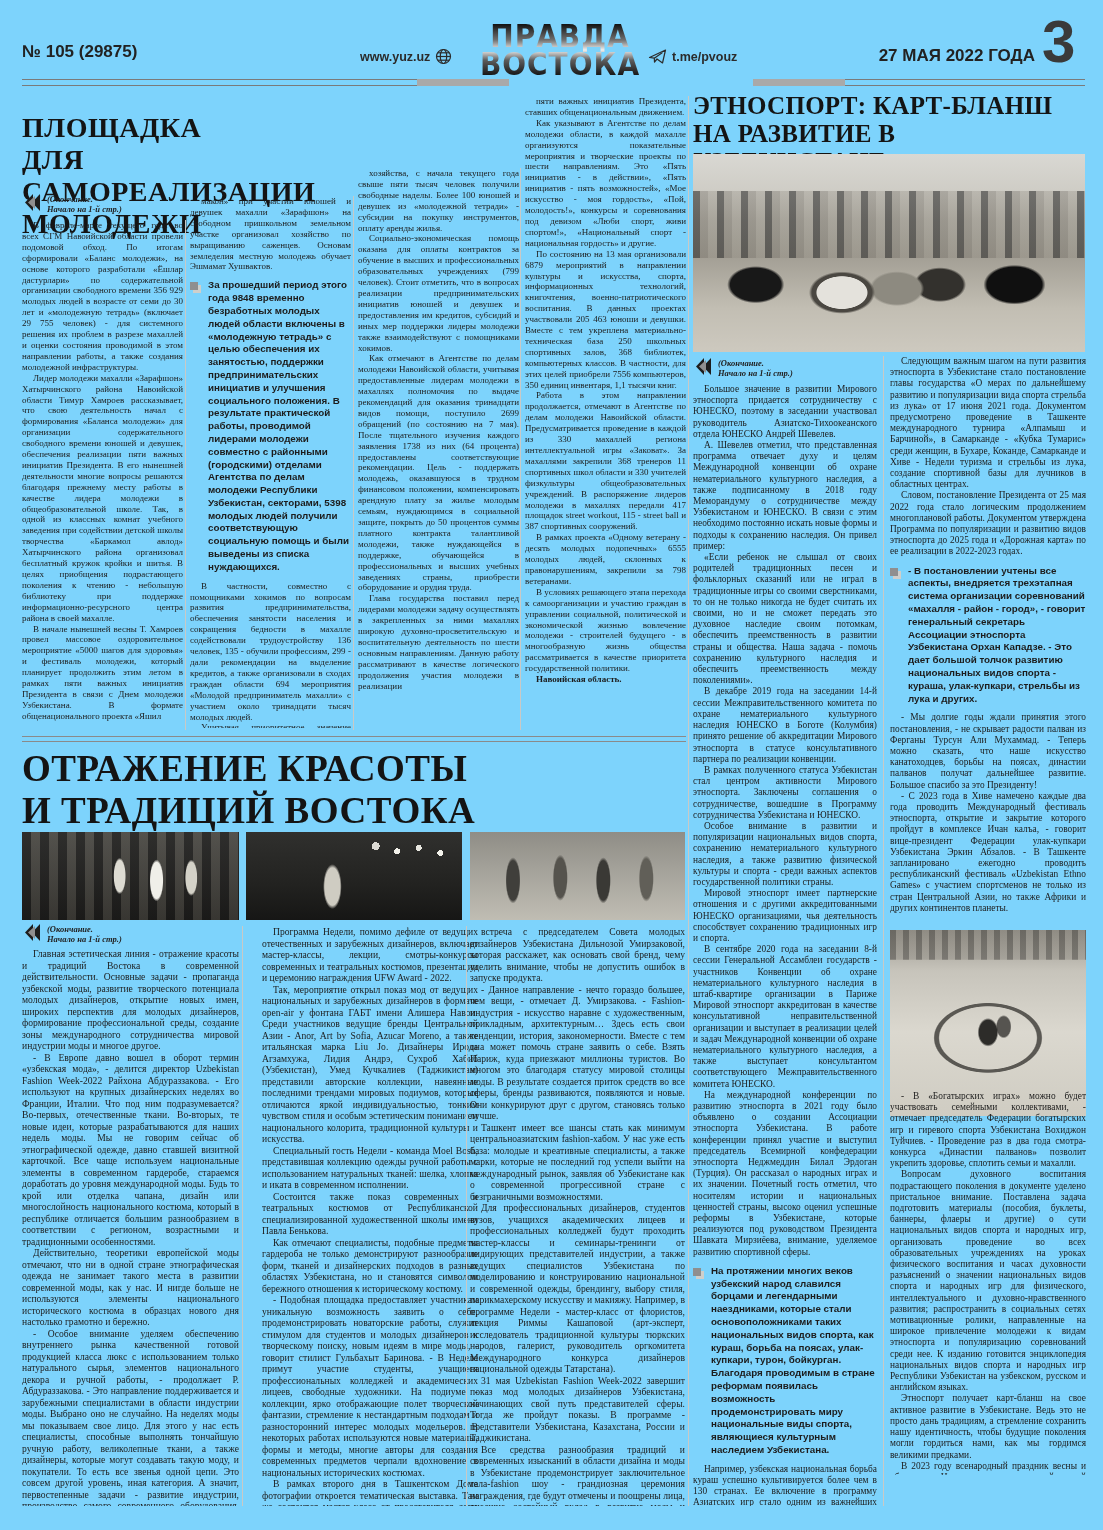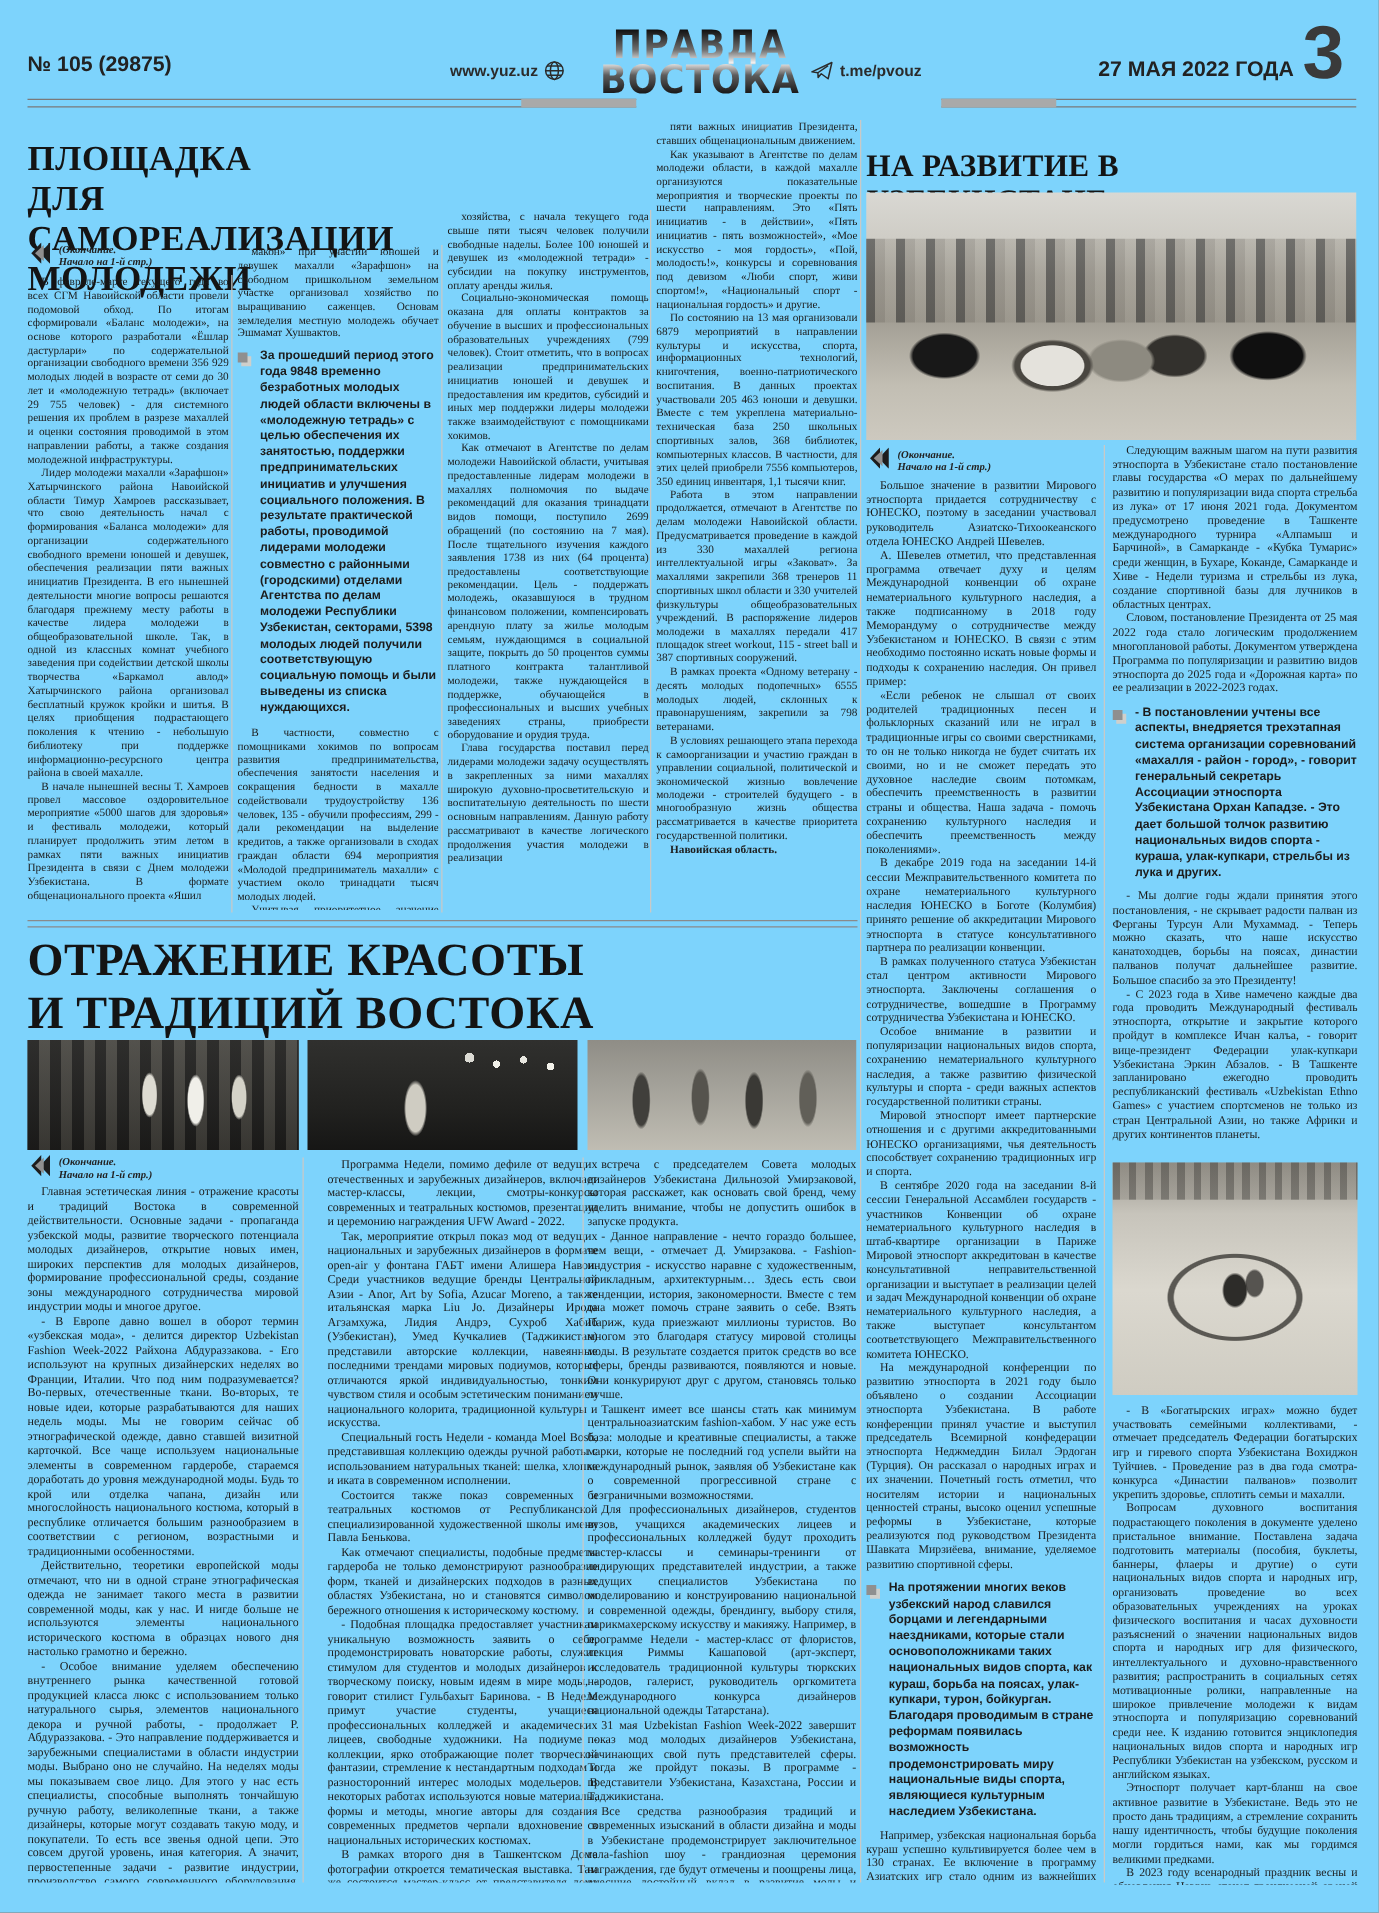--- a/index.html
+++ b/index.html
@@ -233,21 +233,21 @@
       <p>31 мая Uzbekistan Fashion Week-2022 завершит показ мод молодых дизайнеров Узбекистана, начинающих свой путь представителей сферы. Тогда же пройдут показы. В программе - представители Узбекистана, Казахстана, России и Таджикистана.</p>
       <p>Все средства разнообразия традиций и современных изысканий в области дизайна и моды в Узбекистане продемонстрирует заключительное гала-fashion шоу - грандиозная церемония награждения, где будут отмечены и поощрены лица, внесшие достойный вклад в развитие моды и искусства в Узбекистане.</p>
     </div>
 
   <div class="abs vrule" style="left:242px;top:926px;height:580px;"></div>
   <div class="abs vrule" style="left:466px;top:926px;height:580px;"></div>
 
   <div class="abs vrule" style="left:688px;top:96px;height:1410px;"></div>
 
   <div class="abs headline h-a3" style="left:693px;top:92px;width:400px;">
-    <br>
+    <span>ЭТНОСПОРТ: КАРТ-БЛАНШ</span><br>
     <span>НА РАЗВИТИЕ В УЗБЕКИСТАНЕ</span>
   </div>
 
   <div class="photo" id="ph-kupkari" style="left:693px;top:154px;width:392px;height:198px;"></div>
 
   <div class="abs marker" style="left:693px;top:358px;">
     <span>
       <svg width="19" height="17" viewBox="0 0 19 17">
         <polygon points="11,0 3,8.5 11,17" fill="#1d1d1d"></polygon>
           <polygon points="18,0 10,8.5 18,17" fill="#1d1d1d"></polygon>
@@ -275,21 +275,21 @@
   <div class="abs col c-a3" style="left:890px;top:356px;width:196px;height:570px;">
       <p>Следующим важным шагом на пути развития этноспорта в Узбекистане стало постановление главы государства «О мерах по дальнейшему развитию и популяризации вида спорта стрельба из лука» от 17 июня 2021 года. Документом предусмотрено проведение в Ташкенте международного турнира «Алпамыш и Барчиной», в Самарканде - «Кубка Тумарис» среди женщин, в Бухаре, Коканде, Самарканде и Хиве - Недели туризма и стрельбы из лука, создание спортивной базы для лучников в областных центрах.</p>
       <p>Словом, постановление Президента от 25 мая 2022 года стало логическим продолжением многоплановой работы. Документом утверждена Программа по популяризации и развитию видов этноспорта до 2025 года и «Дорожная карта» по ее реализации в 2022-2023 годах.</p>
       <p class="callout">- В постановлении учтены все аспекты, внедряется трехэтапная система организации соревнований «махалля - район - город», - говорит генеральный секретарь Ассоциации этноспорта Узбекистана Орхан Кападзе. - Это дает большой толчок развитию национальных видов спорта - кураша, улак-купкари, стрельбы из лука и других.</p>
       <p>- Мы долгие годы ждали принятия этого постановления, - не скрывает радости палван из Ферганы Турсун Али Мухаммад. - Теперь можно сказать, что наше искусство канатоходцев, борьбы на поясах, династии палванов получат дальнейшее развитие. Большое спасибо за это Президенту!</p>
       <p>- С 2023 года в Хиве намечено каждые два года проводить Международный фестиваль этноспорта, открытие и закрытие которого пройдут в комплексе Ичан калъа, - говорит вице-президент Федерации улак-купкари Узбекистана Эркин Абзалов. - В Ташкенте запланировано ежегодно проводить республиканский фестиваль «Uzbekistan Ethno Games» с участием спортсменов не только из стран Центральной Азии, но также Африки и других континентов планеты.</p>
     </div>
 
   <div class="photo" id="ph-arena" style="left:890px;top:930px;width:196px;height:186px;"></div>
 
-  <div class="abs col c-a3" style="left:890px;top:1124px;width:196px;height:384px;">
+  <div class="abs col c-a3" style="left:890px;top:1091px;width:196px;height:384px;">
       <p>- В «Богатырских играх» можно будет участвовать семейными коллективами, - отмечает председатель Федерации богатырских игр и гиревого спорта Узбекистана Вохиджон Туйчиев. - Проведение раз в два года смотра-конкурса «Династии палванов» позволит укрепить здоровье, сплотить семьи и махалли.</p>
       <p>Вопросам духовного воспитания подрастающего поколения в документе уделено пристальное внимание. Поставлена задача подготовить материалы (пособия, буклеты, баннеры, флаеры и другие) о сути национальных видов спорта и народных игр, организовать проведение во всех образовательных учреждениях на уроках физического воспитания и часах духовности разъяснений о значении национальных видов спорта и народных игр для физического, интеллектуального и духовно-нравственного развития; распространить в социальных сетях мотивационные ролики, направленные на широкое привлечение молодежи к видам этноспорта и популяризацию соревнований среди нее. К изданию готовится энциклопедия национальных видов спорта и народных игр Республики Узбекистан на узбекском, русском и английском языках.</p>
       <p>Этноспорт получает карт-бланш на свое активное развитие в Узбекистане. Ведь это не просто дань традициям, а стремление сохранить нашу идентичность, чтобы будущие поколения могли гордиться нами, как мы гордимся великими предками.</p>
       <p>В 2023 году всенародный праздник весны и обновления Навруз станет грандиозной ареной этноспорта.</p>
     </div>
 
   <div class="abs vrule" style="left:883px;top:356px;height:1150px;"></div>
 
 </div>
 

